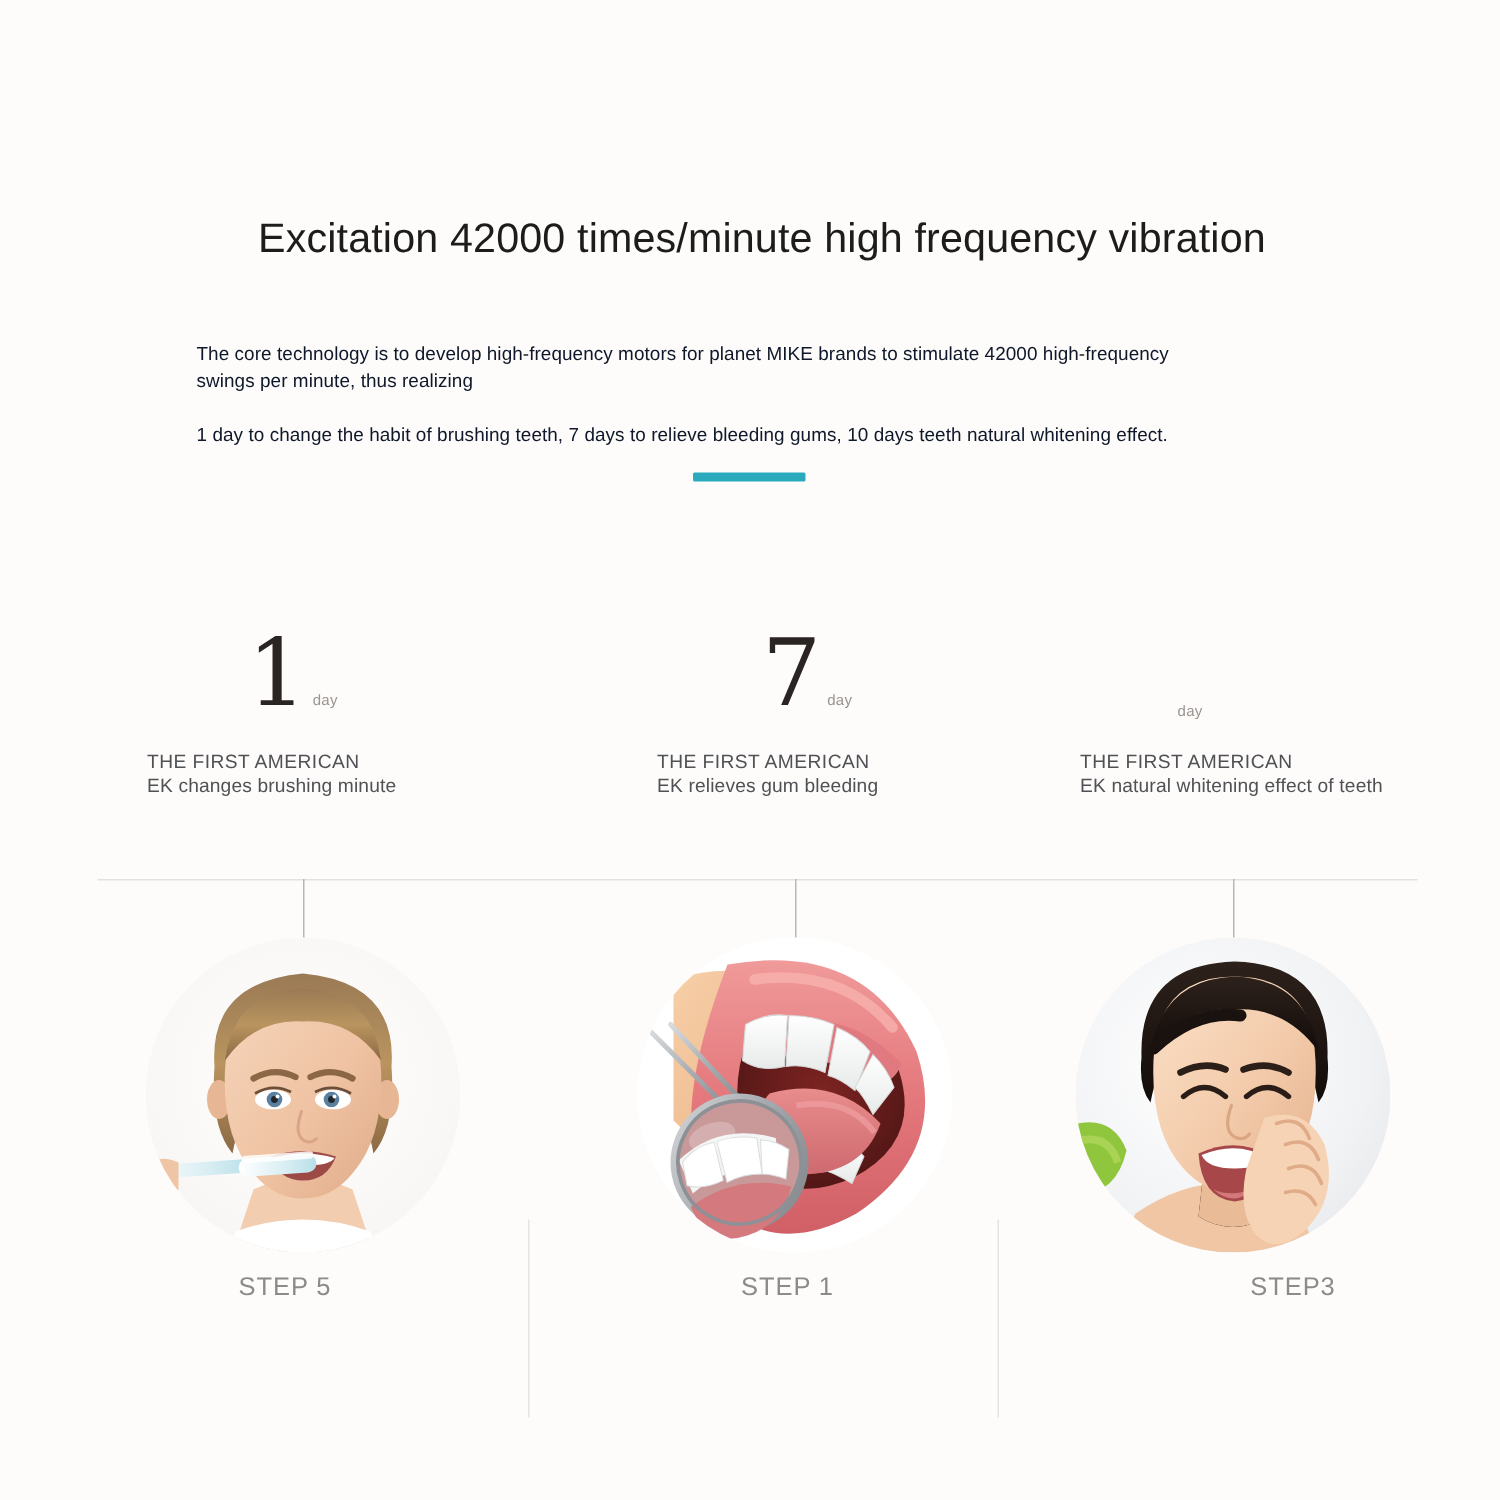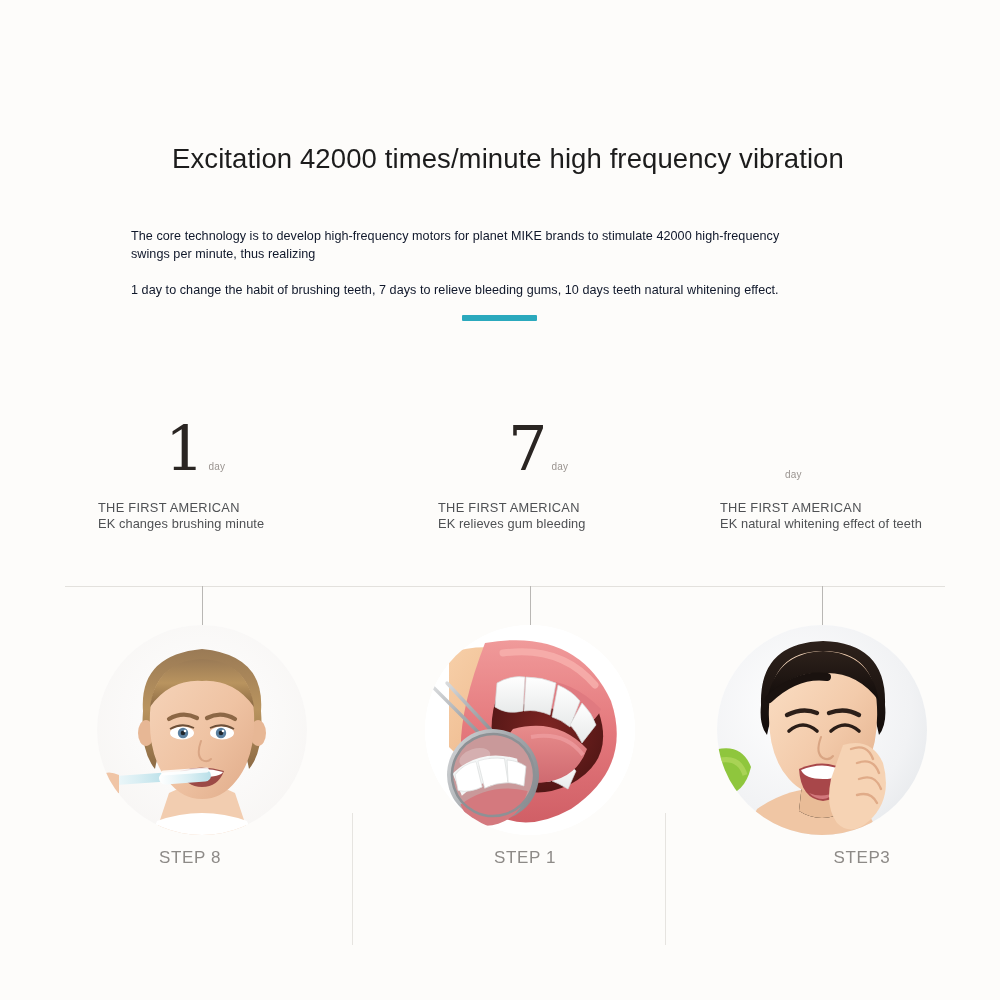--- a/index.html
+++ b/index.html
@@ -229,21 +229,21 @@
 
           <g>
             <rect x="-2" y="150" width="72" height="9" rx="4.5" fill="url(#brush1)" transform="rotate(-4 34 154)"></rect>
             <rect x="62" y="146" width="52" height="12" rx="6" fill="url(#brush1)" transform="rotate(-4 88 152)"></rect>
             <rect x="64" y="144" width="48" height="5" rx="2.5" fill="#ffffff" opacity="0.85" transform="rotate(-4 88 146)"></rect>
           </g>
 
           <path d="M0 152 q10 -8 22 -2 l0 18 q-12 5 -22 -2 Z" fill="#f0c5a6"></path>
         </svg>
       </div>
-      <div class="step-label">STEP 8</div>
+      <div class="step-label">STEP 5</div>
     </div>
 
     <div class="step st2">
       <div class="stem"></div>
       <div class="photo">
         <svg viewBox="0 0 210 210" xmlns="http://www.w3.org/2000/svg">
           <defs>
             <linearGradient id="lip2" x1="0" y1="0" x2="0" y2="1">
               <stop offset="0%" stop-color="#f09a9a"></stop>
               <stop offset="50%" stop-color="#e4787c"></stop>

